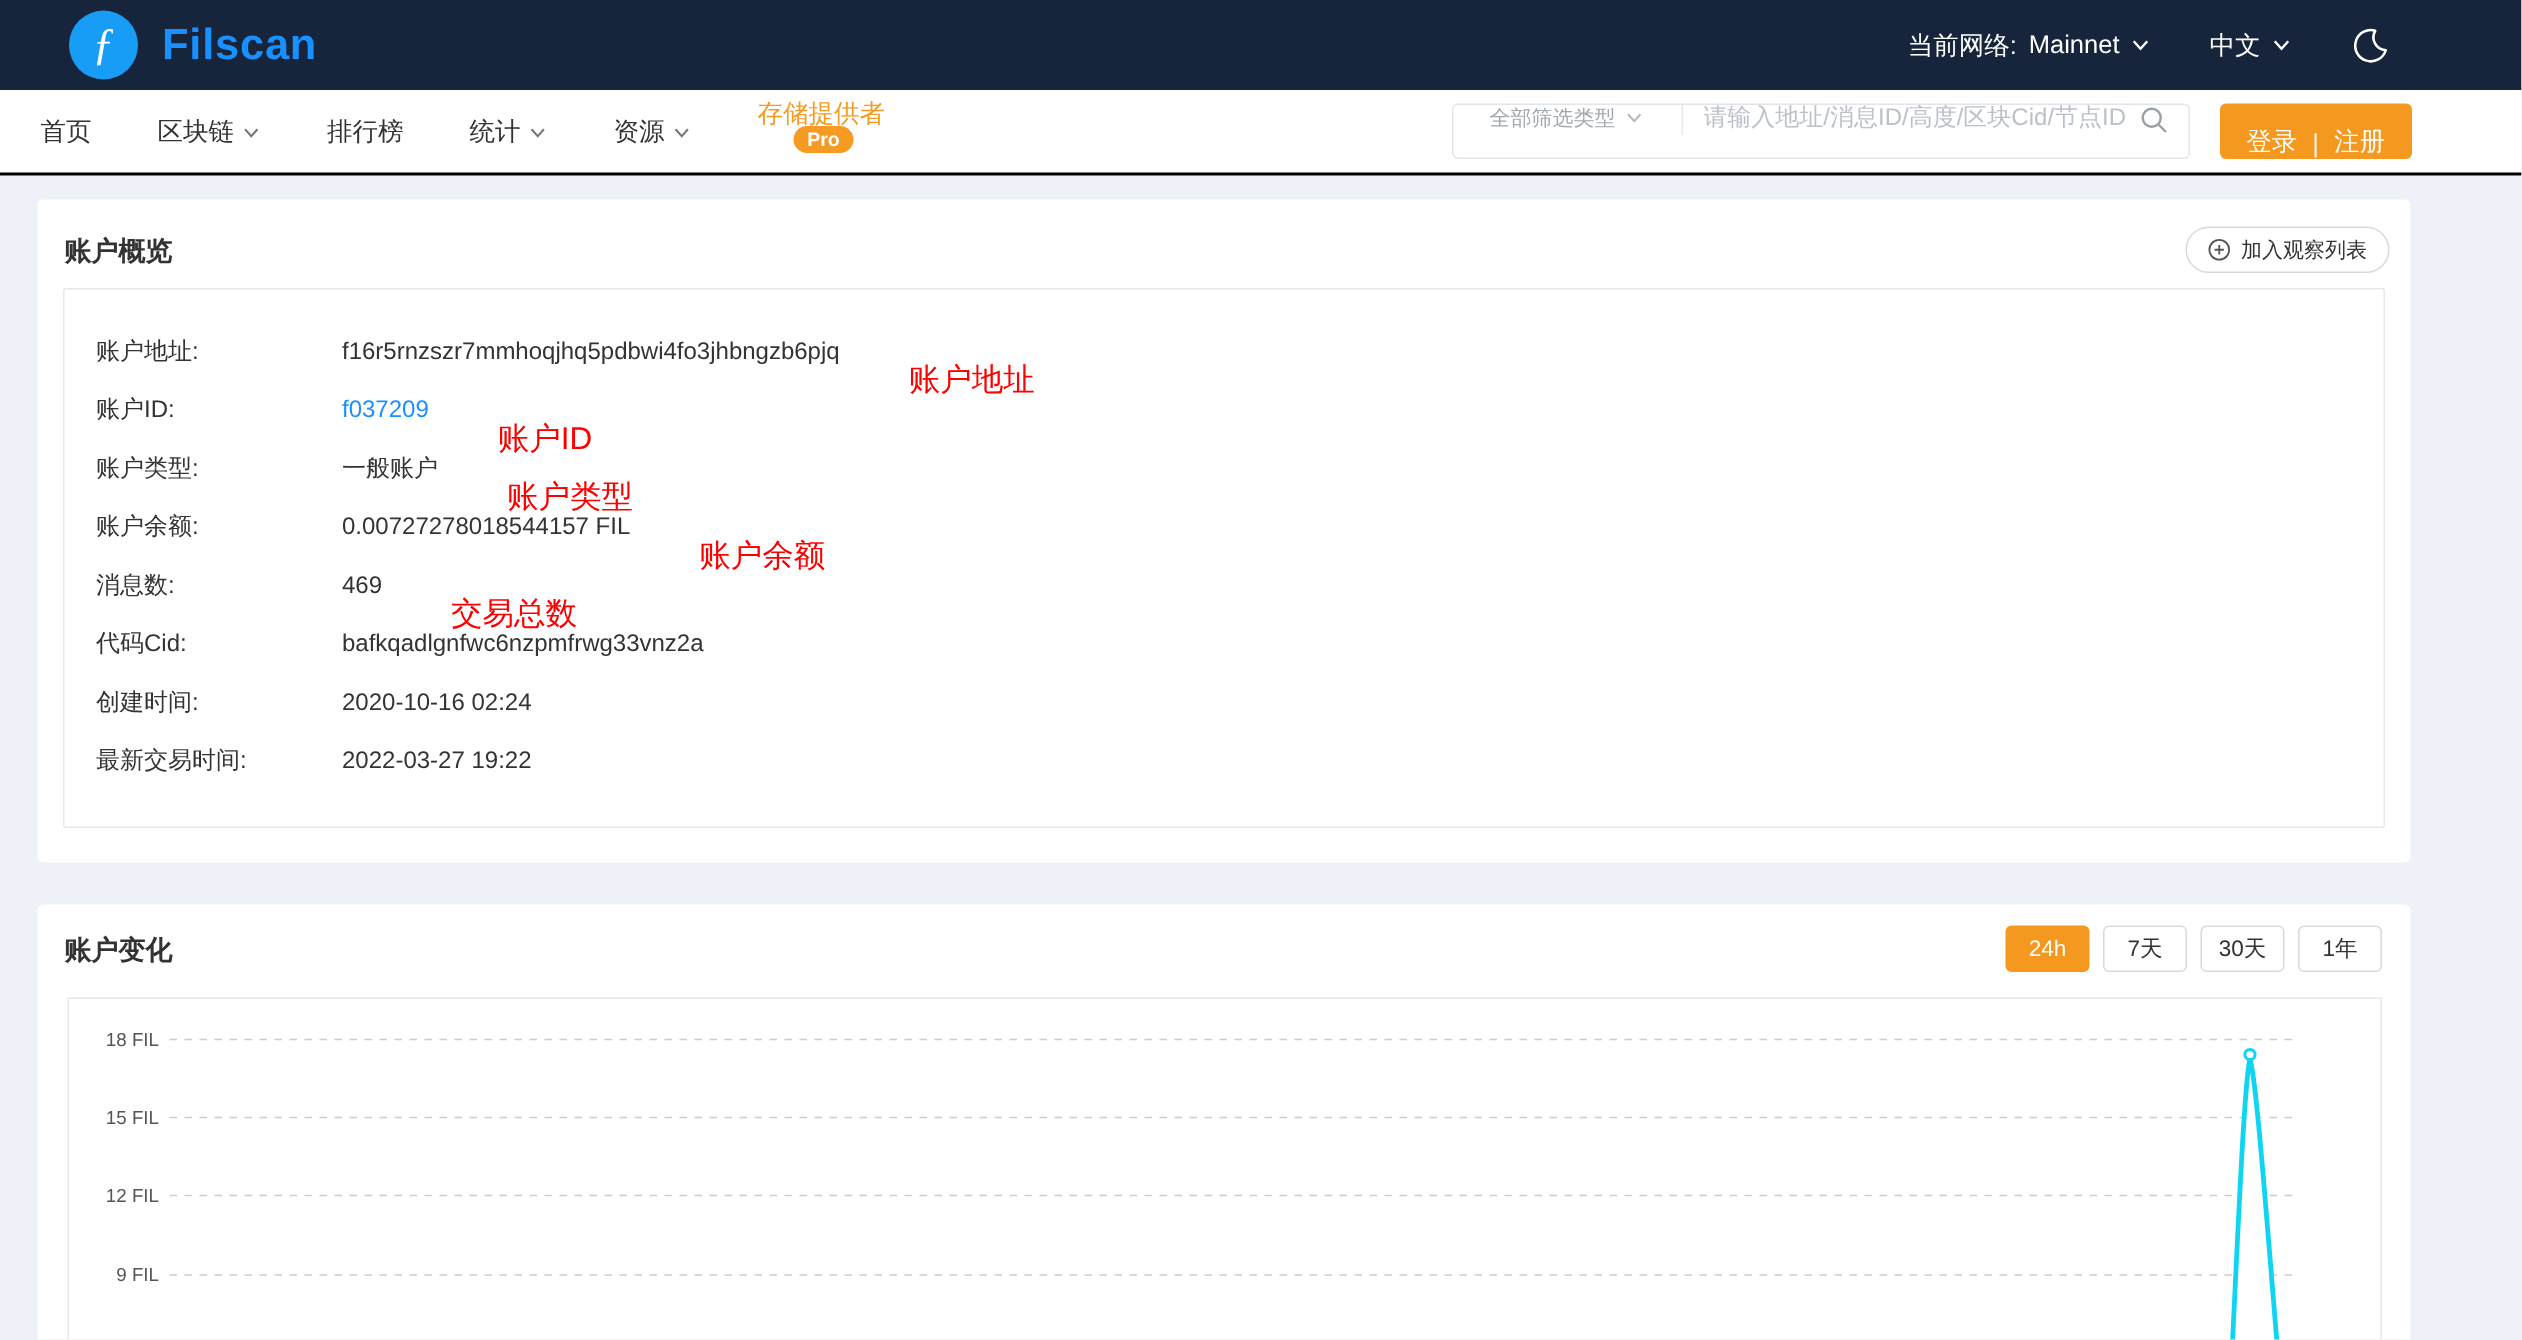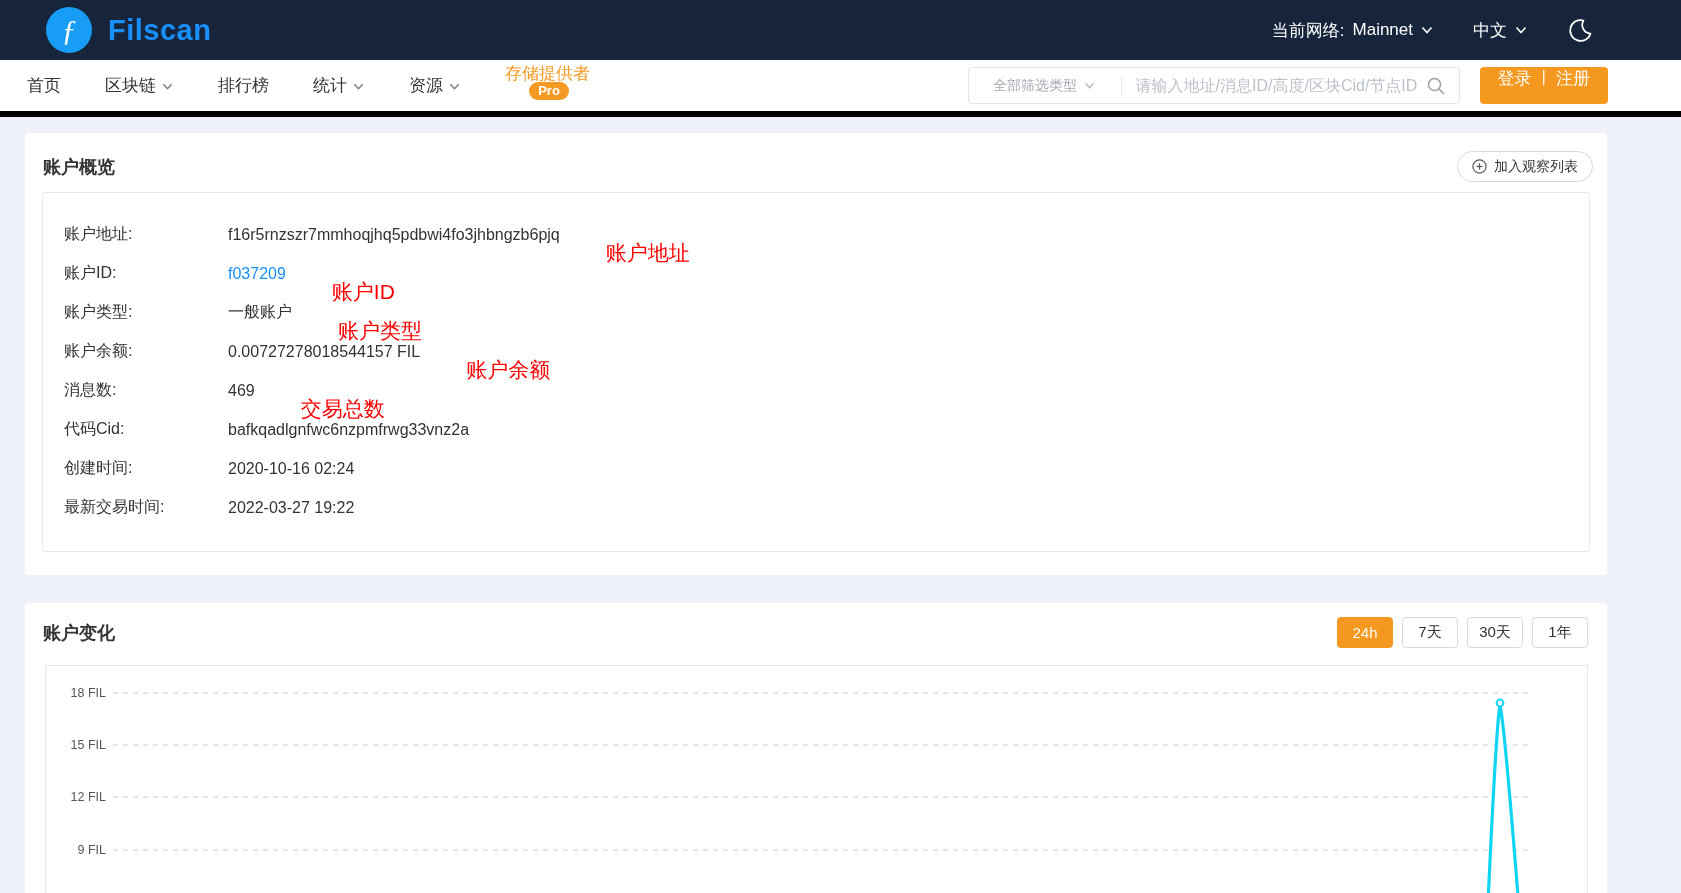--- a/index.html
+++ b/index.html
@@ -16,39 +16,39 @@
     font-size:30px; font-style:italic; font-family:"Liberation Serif","DejaVu Serif",serif; }
   .brand { margin-left:16px; color:#1890ff; font-size:29px; font-weight:bold; letter-spacing:.5px; }
   .topbar-right { margin-left:auto; display:flex; align-items:center; gap:40px; color:#fff; font-size:17px; }
   .net-sel, .lang-sel { display:flex; align-items:center; gap:8px; cursor:pointer; }
   .chev { width:12px; height:12px; display:inline-block; }
   .chev svg { display:block; }
   .moon { width:26px; height:26px; cursor:pointer; }
 
   
   .menubar { height:57px; background:#fff; display:flex; align-items:center;
-    padding:0 73px 0 27px; border-bottom:6px solid #000000; }
+    padding:0 73px 0 27px; border-bottom:2px solid #000000; }
   .menu-items { display:flex; align-items:center; gap:44px; font-size:17px; color:#333; }
   .menu-item { display:flex; align-items:center; gap:6px; cursor:pointer; white-space:nowrap; }
   .menu-item .chev { margin-top:2px; }
   .menu-item.pro-item { color:#f59a23; position:relative;flex-direction:column; }
   .pro-badge { background:#f59a23; color:#fff; font-size:13px; font-weight:bold;
     border-radius:10px; padding:1px 9px 2px; margin-left:3px; transform:translateY(-9px); display:inline-block; }
   .menu-right { margin-left:auto; display:flex; align-items:center; }
   .searchbox { width:492px; height:37px; border:1px solid #e2e5ea; border-radius:4px;
-    background:#fff; display:flex; align-items:center; }
+    background:#fff; display:flex; align-items:flex-start; }
   .search-filter { width:152px; display:flex; align-items:center; justify-content:center;
     gap:7px; color:#a2a8b0; font-size:14px; cursor:pointer; }
   .search-divider { width:1px; height:20px; background:#e8e8ec; }
   .searchbox input { flex:1; border:none; outline:none; font-size:16px; color:#333;
     padding:0 8px 0 14px; background:transparent; font-family:inherit; }
   .searchbox input::placeholder { color:#bcc1c9; }
   .search-icon { width:20px; height:20px; margin-right:13px; cursor:pointer; }
   .login-btn { margin-left:20px; height:37px; padding:0 18px; background:#f5981f; color:#fff;
-    border:none; border-radius:4px; font-size:17px; display:flex; align-items:flex-start;
+    border:none; border-radius:4px; font-size:17px; display:flex; align-items:flex-end;
     cursor:pointer; font-family:inherit; }
   .login-btn .sep { margin:0 10px; opacity:.9; }
 
   
   .main { padding:16px 74px 0 25px; }
   .card { background:#fff; border-radius:4px; }
   .card-head { display:flex; align-items:center; justify-content:space-between;
     padding:18px 14px 0 18px; }
   .card-title { font-size:18px; color:#333; }
   .watch-btn { display:flex; align-items:center; gap:7px; height:31px; padding:0 14px;

